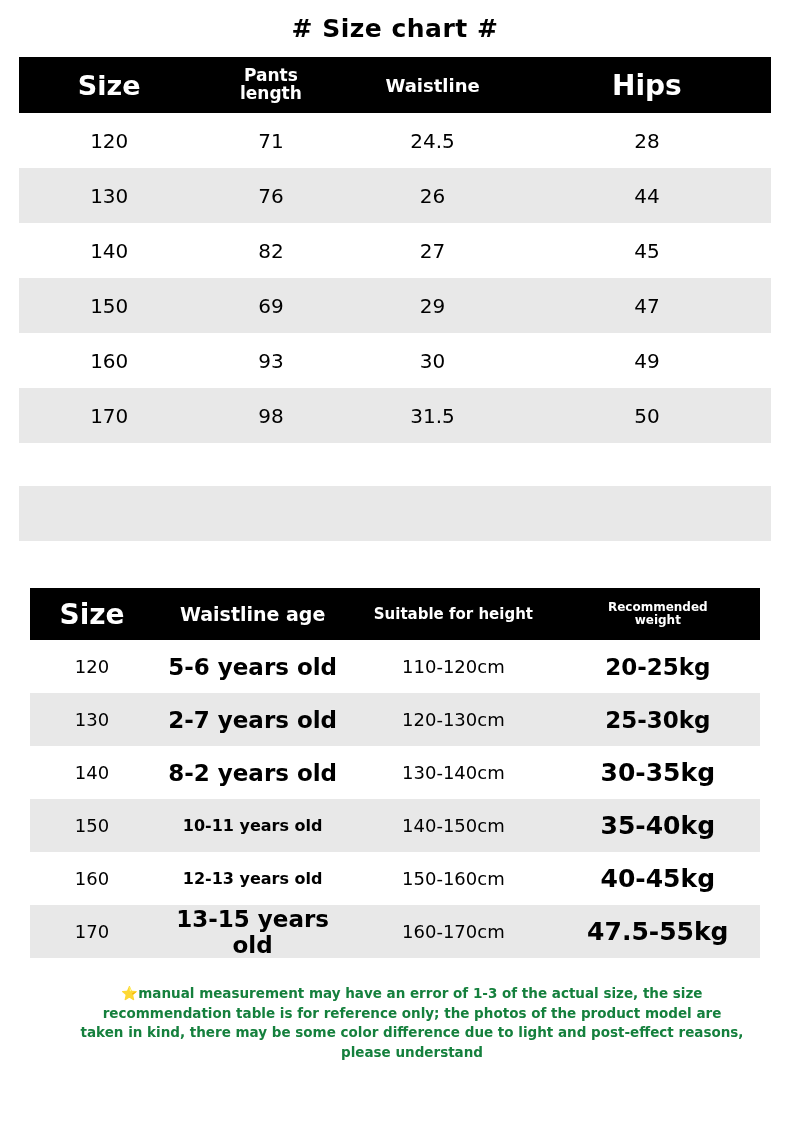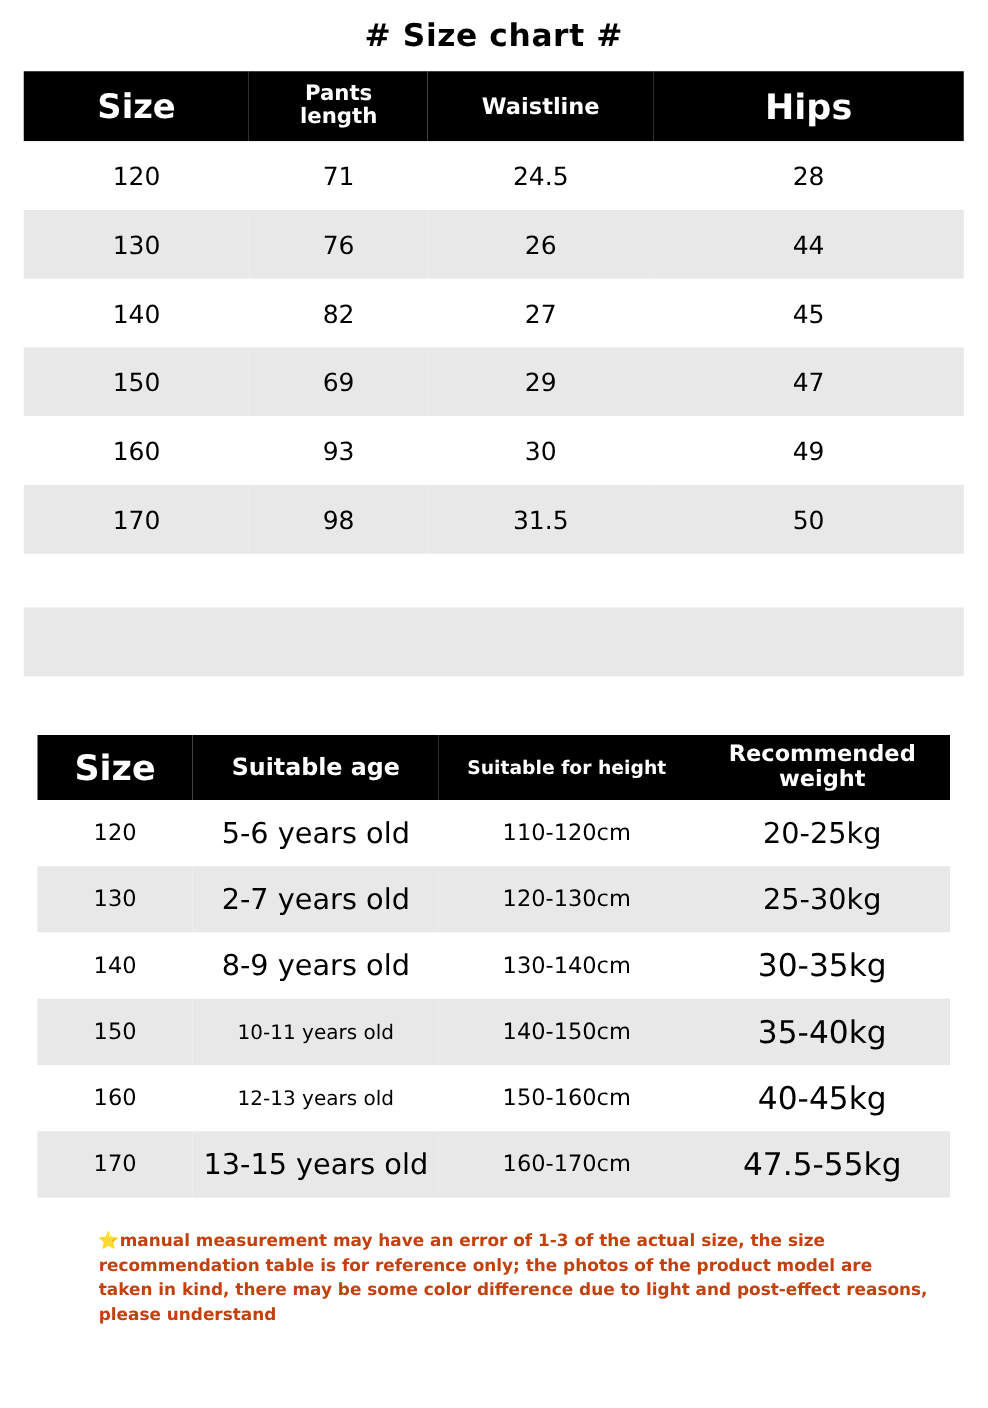--- a/index.html
+++ b/index.html
@@ -86,49 +86,49 @@
     color: #ffffff;
     height: 52px;
     vertical-align: middle;
     text-align: center;
     font-weight: bold;
     padding: 0;
   }
   .t2-h-size   { font-size: 28px; }
   .t2-h-age    { font-size: 19px; }
   .t2-h-height { font-size: 15px; }
-  .t2-h-weight { font-size: 18px; line-height: 1.1; }
+  .t2-h-weight { font-size: 12px; line-height: 1.1; }
 
   .table2 tbody td {
     height: 53px;
     text-align: center;
     vertical-align: middle;
     padding: 0;
     background: #ffffff;
-    font-weight: normal;
+    font-weight: bold;
   }
   .table2 tbody tr.alt td {
     background: #e8e8e8;
   }
   .c-size   { font-size: 18px; font-weight: normal !important; }
   .c-age    { font-size: 23px; }
   .c-age-sm { font-size: 16px; }
   .c-height { font-size: 18px; font-weight: normal !important; }
   .c-weight { font-size: 23px; }
   .c-weight-lg { font-size: 25px; }
 
   
   .note {
     width: 700px;
     margin: 26px auto 0 auto;
     font-size: 13.5px;
     line-height: 1.45;
     font-weight: bold;
-    color: #c2410c;
-    text-align: left;
+    color: #15803d;
+    text-align: center;
     padding-left: 34px;
     box-sizing: border-box;
   }
 </style>
 </head>
 <body>
 
 <div class="page">
 
   <div class="main-title"># Size chart #</div>
@@ -185,21 +185,21 @@
     </tbody>
   </table>
 
   <div class="spacer-band"></div>
 
   <div class="table2-wrap">
     <table class="table2">
       <thead>
         <tr>
           <th class="t2-h-size" style="width:17%">Size</th>
-          <th class="t2-h-age" style="width:27%">Suitable age</th>
+          <th class="t2-h-age" style="width:27%">Waistline age</th>
           <th class="t2-h-height" style="width:28%">Suitable for height</th>
           <th class="t2-h-weight" style="width:28%">
             <span>Recommended</span><br>
             <span>weight</span>
           </th>
         </tr>
       </thead>
       <tbody>
         <tr>
           <td class="c-size">120</td>
@@ -208,21 +208,21 @@
           <td class="c-weight">20-25kg</td>
         </tr>
         <tr class="alt">
           <td class="c-size">130</td>
           <td class="c-age">2-7 years old</td>
           <td class="c-height">120-130cm</td>
           <td class="c-weight">25-30kg</td>
         </tr>
         <tr>
           <td class="c-size">140</td>
-          <td class="c-age">8-9 years old</td>
+          <td class="c-age">8-2 years old</td>
           <td class="c-height">130-140cm</td>
           <td class="c-weight c-weight-lg">30-35kg</td>
         </tr>
         <tr class="alt">
           <td class="c-size">150</td>
           <td class="c-age-sm">10-11 years old</td>
           <td class="c-height">140-150cm</td>
           <td class="c-weight c-weight-lg">35-40kg</td>
         </tr>
         <tr>

